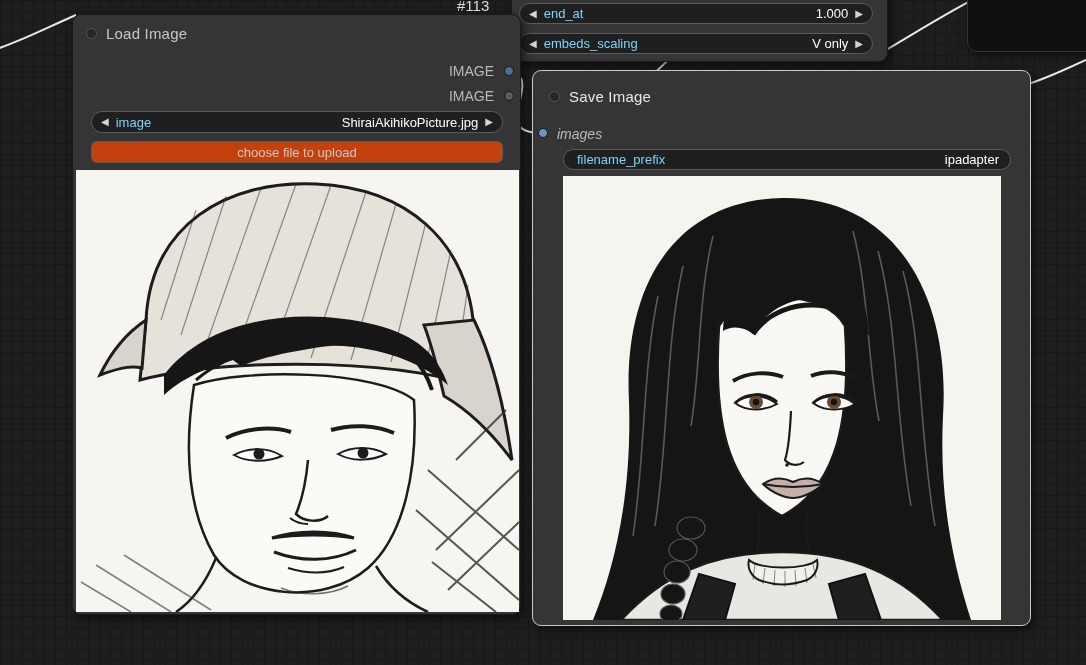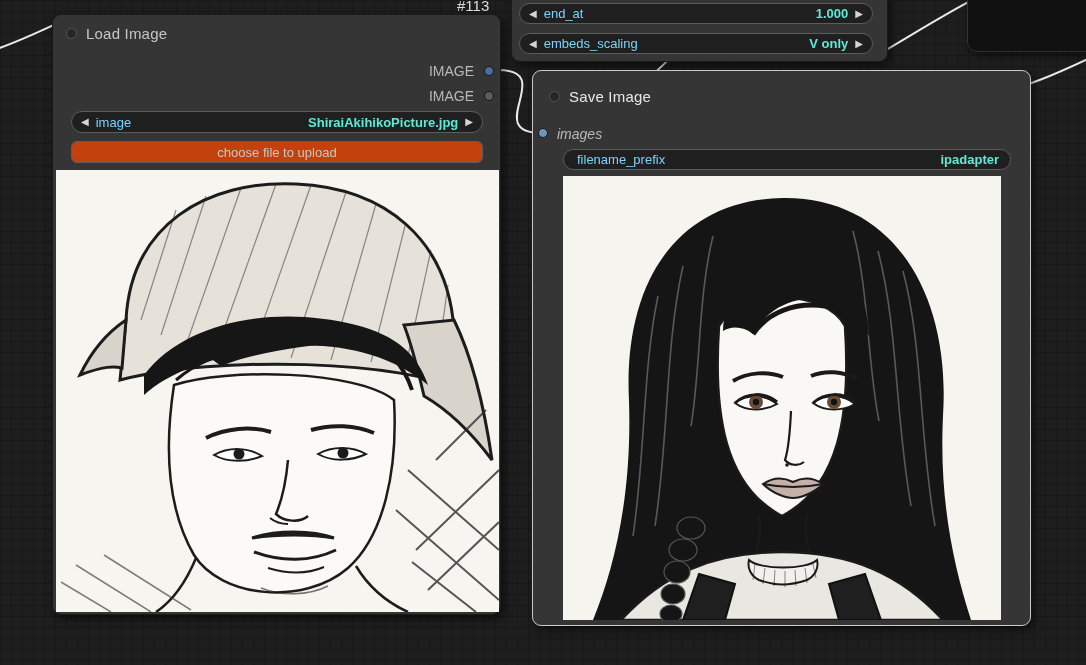--- a/index.html
+++ b/index.html
@@ -33,21 +33,21 @@
   .dot-mask   { background:#565d63; }
   .dot-images { background:#6f93c0; }
 
   .widget {
     position:absolute; display:flex; align-items:center;
     background:#1f1f1f; border:1px solid #5c5c5c; border-radius:11px;
     font-size:13px; color:#b3b3b3; padding:0 9px; overflow:hidden;
   }
   .widget .arrow  { font-size:10px; color:#d5d5d5; line-height:1; }
   .widget .wname  { margin-left:7px; color:#7dd3fc; white-space:nowrap; }
-  .widget .wvalue { margin-left:auto; color:#5eead4; white-space:nowrap; padding-right:7px;font-weight:bold; }
+  .widget .wvalue { margin-left:auto; color:#ffffff; white-space:nowrap; padding-right:7px; }
   .widget .wvalue.biggap { }
   .widget.plain .wname { margin-left:4px; }
   .widget.plain .wvalue { padding-right:2px; }
 
   .upload-btn {
     position:absolute; display:flex; align-items:center; justify-content:center;
     background:#c2410c; border:1px solid #5c5c5c; border-radius:6px;
     font-size:13px; color:#c9c9c9; cursor:pointer;
   }
   .preview { position:absolute; overflow:hidden; background:#f6f4ef; }
@@ -85,21 +85,21 @@
       <span class="wname">embeds_scaling</span>
       <span class="wvalue">V only</span>
       <span class="arrow">▶</span>
     </div>
   </div>
 
   <div class="order-badge" style="left:457px; top:-3px;">#113</div>
 
   <div class="dark-node z1" style="left:967px; top:-14px; width:130px; height:66px;"></div>
 
-  <div class="node z2" style="left:52px; top:14px; width:449px; height:601px;">
+  <div class="node z2" style="left:72px; top:14px; width:449px; height:601px;">
     <span class="title-dot" style="left:13px; top:13px;"></span>
     <span class="node-title-text" style="left:33px; top:10px;">Load Image</span>
 
     <span class="slot-label" style="right:26px; top:47px;">IMAGE</span>
     <span class="slot-dot dot-image" style="right:6px; top:51px;"></span>
 
     <span class="slot-label" style="right:26px; top:72px;">IMAGE</span>
     <span class="slot-dot dot-mask" style="right:6px; top:76px;"></span>
 
     <div class="widget" style="left:18px; top:96px; width:412px; height:22px;">

